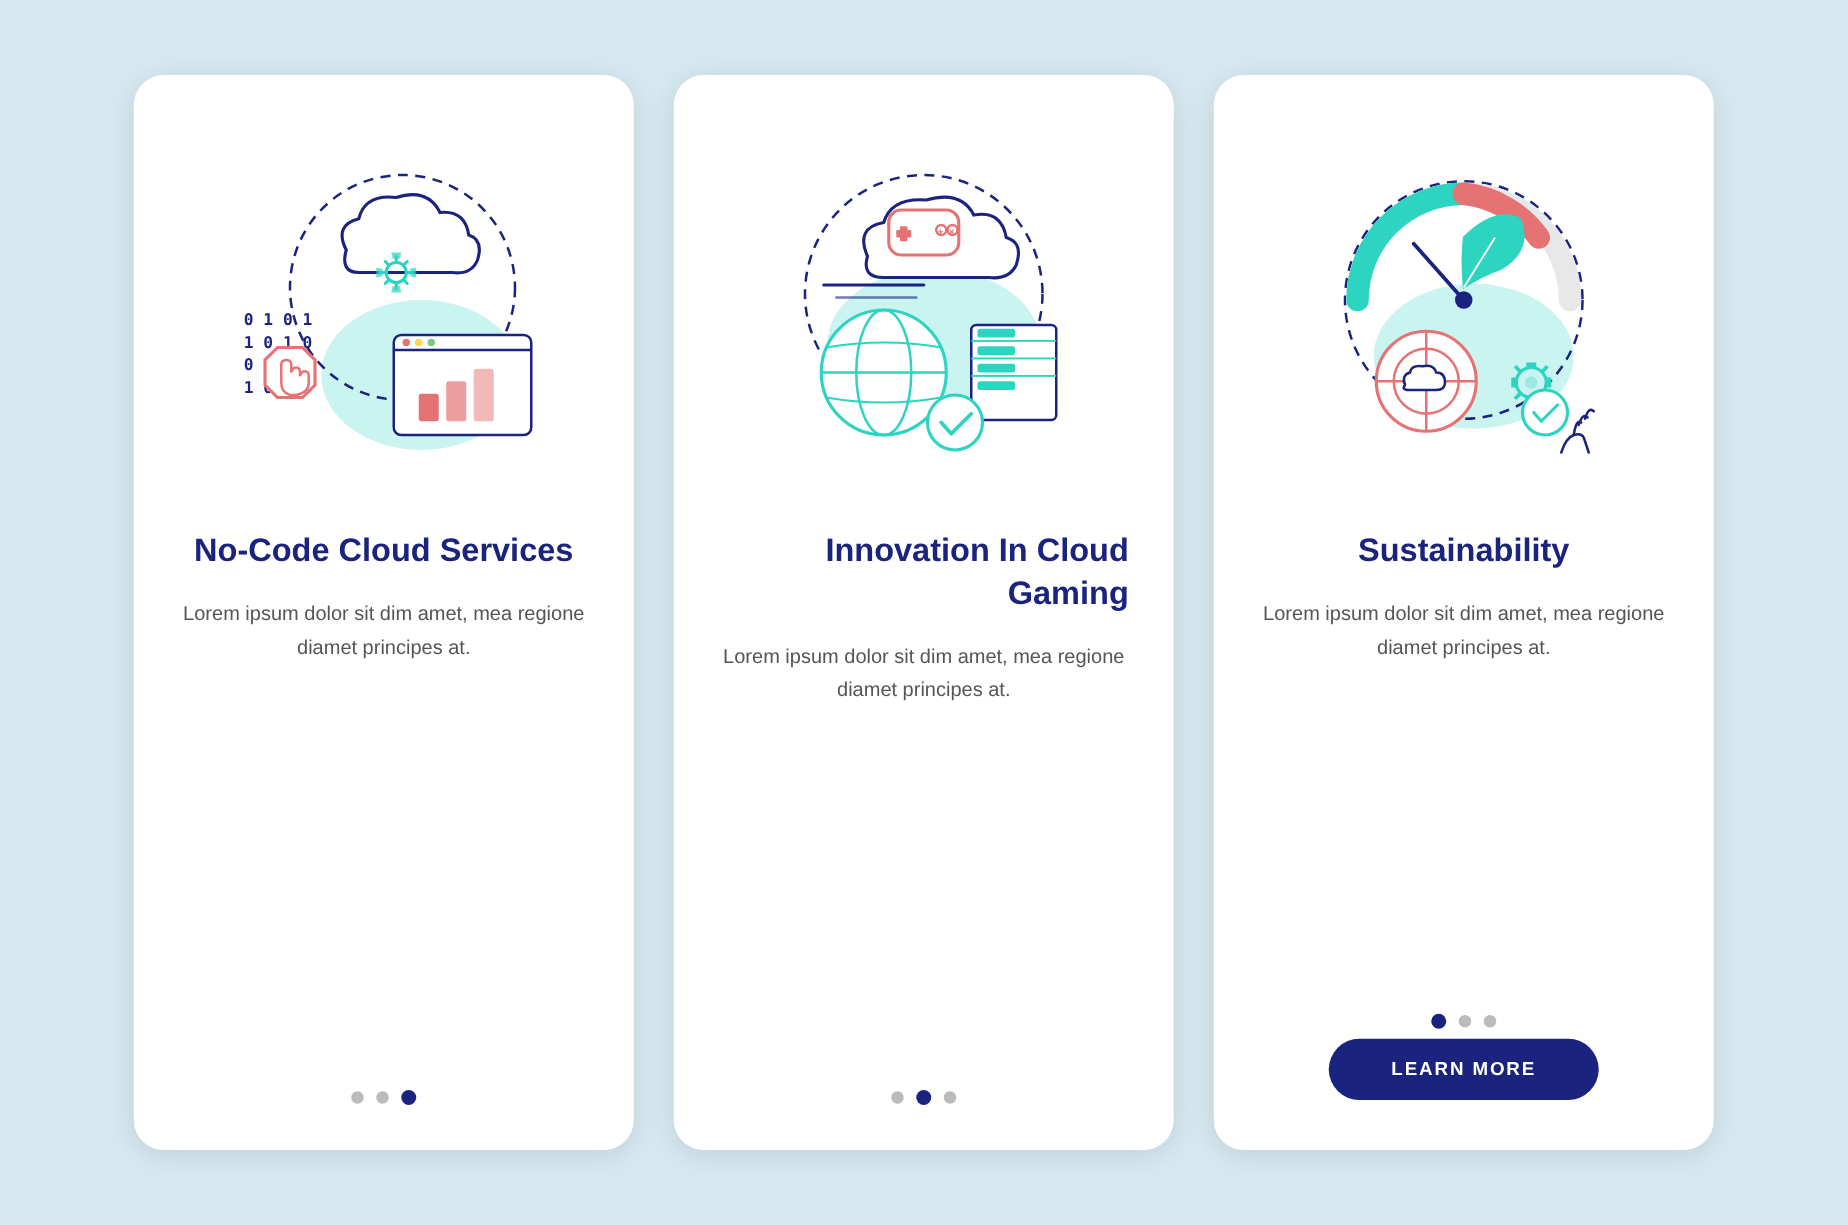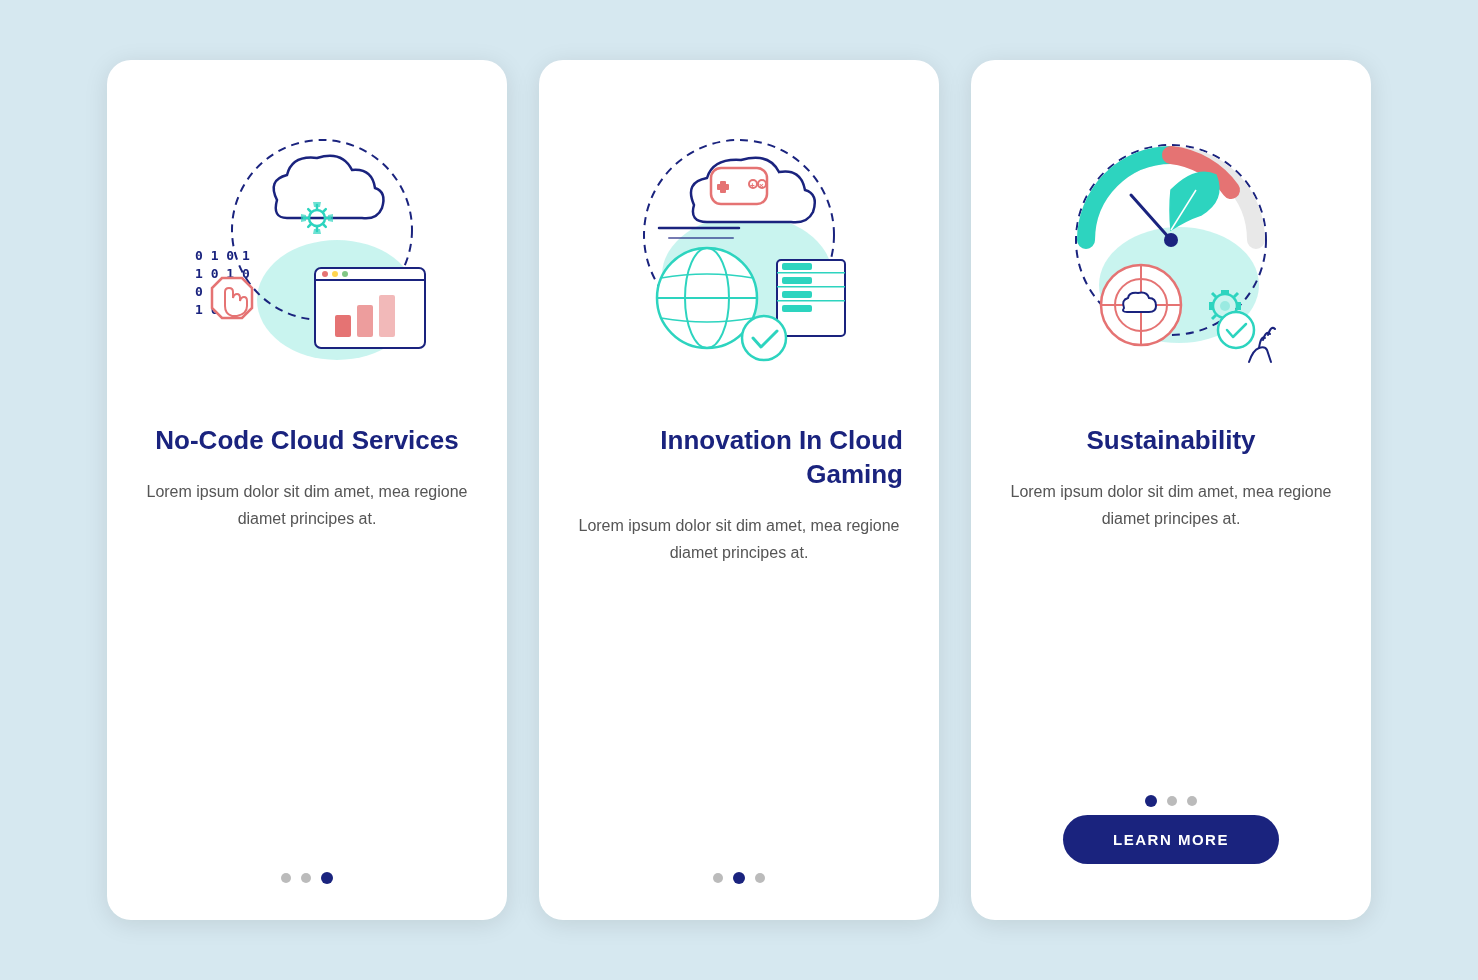--- a/index.html
+++ b/index.html
@@ -89,21 +89,21 @@
       background: #1a237e;
       color: #fff;
       border: none;
       border-radius: 30px;
       padding: 16px 50px;
       font-size: 15px;
       font-weight: 700;
       letter-spacing: 1.5px;
       cursor: pointer;
       margin-top: 8px;
-      margin-bottom: 20px;
+      margin-bottom: 4px;
       text-transform: uppercase;
     }
 
     .illustration-svg {
       width: 280px;
       height: 280px;
     }
   </style>
 </head>
 <body>

